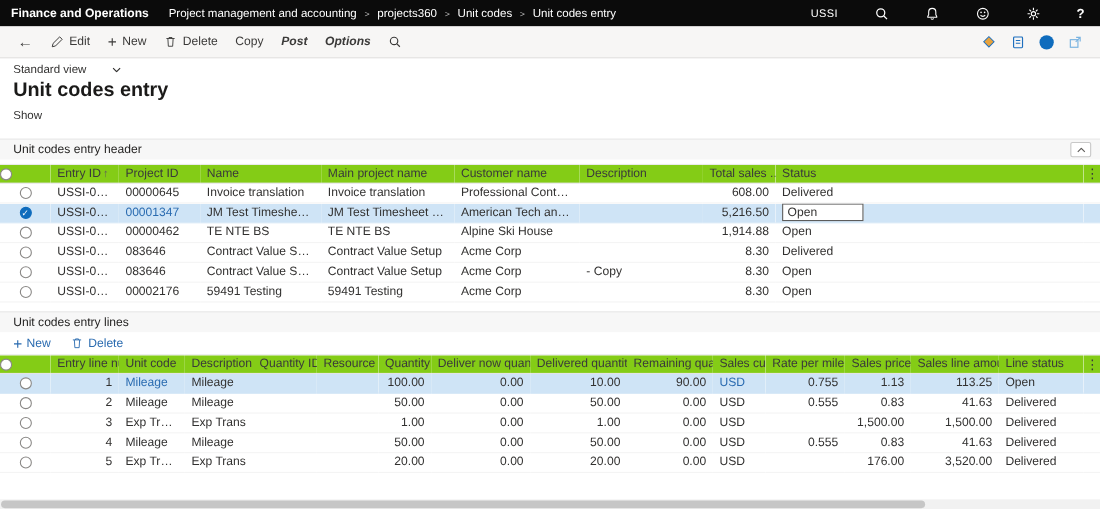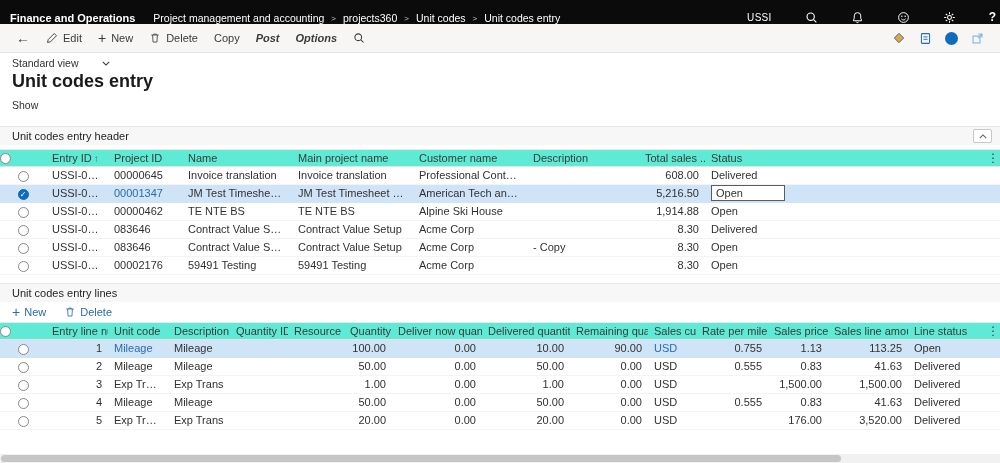--- a/index.html
+++ b/index.html
@@ -3,26 +3,26 @@
 <meta charset="utf-8">
 <style>
   * { margin:0; padding:0; box-sizing:border-box; }
   html,body { background:#fff; }
   body {
     width:1000px; height:463px; position:relative; overflow:hidden;
     font-family:"Liberation Sans", sans-serif; font-size:11px; color:#323130;
   }
 
   
-  .topbar { height:24px; background:#0b0b0b; color:#fff; display:flex; align-items:flex-end; }
+  .topbar { height:24px; background:#0b0b0b; color:#fff; display:flex; align-items:center; }
   .app-title { font-weight:700; font-size:11px; padding:0 18px 0 10px; white-space:nowrap; cursor:pointer; }
   .breadcrumb { display:flex; align-items:center; gap:7px; font-size:10.5px; }
   .crumb { cursor:pointer; white-space:nowrap; }
   .crumb-sep { color:#c8c8c8; font-size:8px; }
-  .topbar-right { margin-left:auto; display:flex; align-items:center; gap:33px; padding-right:4px; }
+  .topbar-right { margin-left:auto; display:flex; align-items:center; gap:33px; padding-right:14px; }
   .company { font-size:10px; letter-spacing:.3px; cursor:pointer; }
   .tico { display:flex; align-items:center; color:#fff; cursor:pointer; }
   .qmark { font-size:12px; font-weight:700; }
 
   
   .action-pane { height:29px; background:#f7f6f5; border-bottom:1px solid #e3e2e1; display:flex; align-items:center; padding:0 8px; }
   .ap-btn { display:flex; align-items:center; gap:5px; padding:3px 8px; color:#3b3a39; cursor:pointer; white-space:nowrap; }
   .ap-btn svg { display:block; }
   .plus-glyph { font-size:14px; line-height:10px; color:#3b3a39; }
   .back-glyph { font-size:14px; line-height:12px; color:#3b3a39; }
@@ -36,21 +36,21 @@
   .view-selector { display:inline-flex; align-items:center; gap:23px; font-size:10.5px; color:#323130; cursor:pointer; }
   .page-title { font-size:18px; font-weight:700; color:#1b1a19; margin:2px 0 7px; }
   .show-group label { display:block; font-size:10.5px; margin-bottom:15px; }
   .select { width:97px; height:20px; border:1px solid #717171; background:#fff; display:flex; align-items:center; justify-content:space-between; padding:0 6px; cursor:pointer; }
 
   
   .section-bar { margin-top:8px; background:#f7f7f7; border-top:1px solid #e8e8e8; height:19px; display:flex; align-items:center; justify-content:space-between; padding:0 8px 0 12px; color:#201f1e; }
   .collapse-box { width:19px; height:14px; border:1px solid #c8c8c8; border-radius:2px; display:flex; align-items:center; justify-content:center; background:#fff; cursor:pointer; }
 
   .grid { width:100%; border-collapse:collapse; table-layout:fixed; margin-top:4px; }
-  .grid th { font-weight:400; text-align:left; color:#3a3a3a; padding:0 6px; height:17px; border-top:1px solid #eaeaea; border-bottom:1px solid #e4e4e4; white-space:nowrap; overflow:hidden; background:#5eead4; }
+  .grid th { font-weight:400; text-align:left; color:#3a3a3a; padding:0 6px; height:17px; border-top:1px solid #eaeaea; border-bottom:1px solid #e4e4e4; white-space:nowrap; overflow:hidden; background:#84cc16; }
   .grid td { padding:0 6px; height:17px; line-height:17px; white-space:nowrap; overflow:hidden; text-overflow:ellipsis; border-bottom:1px solid #f4f4f4; cursor:default; }
   .grid .num { text-align:right; }
   .grid tr.selected td { background:#cfe4f6; border-bottom-color:#cfe4f6; }
   .c-sel { text-align:center; padding:0 !important; }
   .c-more { color:#605e5c; text-align:center; padding:0 2px !important; font-size:12px; cursor:pointer; }
   .circle { display:inline-block; width:11px; height:11px; border:1px solid #8a8886; border-radius:50%; background:#fff; vertical-align:middle; line-height:10px; font-size:8px; text-align:center; cursor:pointer; }
   .circle.checked { background:#0f6cbd; border-color:#0f6cbd; color:#fff; }
   .link { color:#2a6bb0; cursor:pointer; }
   .sort-ico { color:#605e5c; font-size:10px; margin-left:2px; }
   .inline-edit { display:inline-block; border:1px solid #5c5c5c; background:#fff; min-width:74px; height:16px; line-height:15px; padding:0 4px; }

